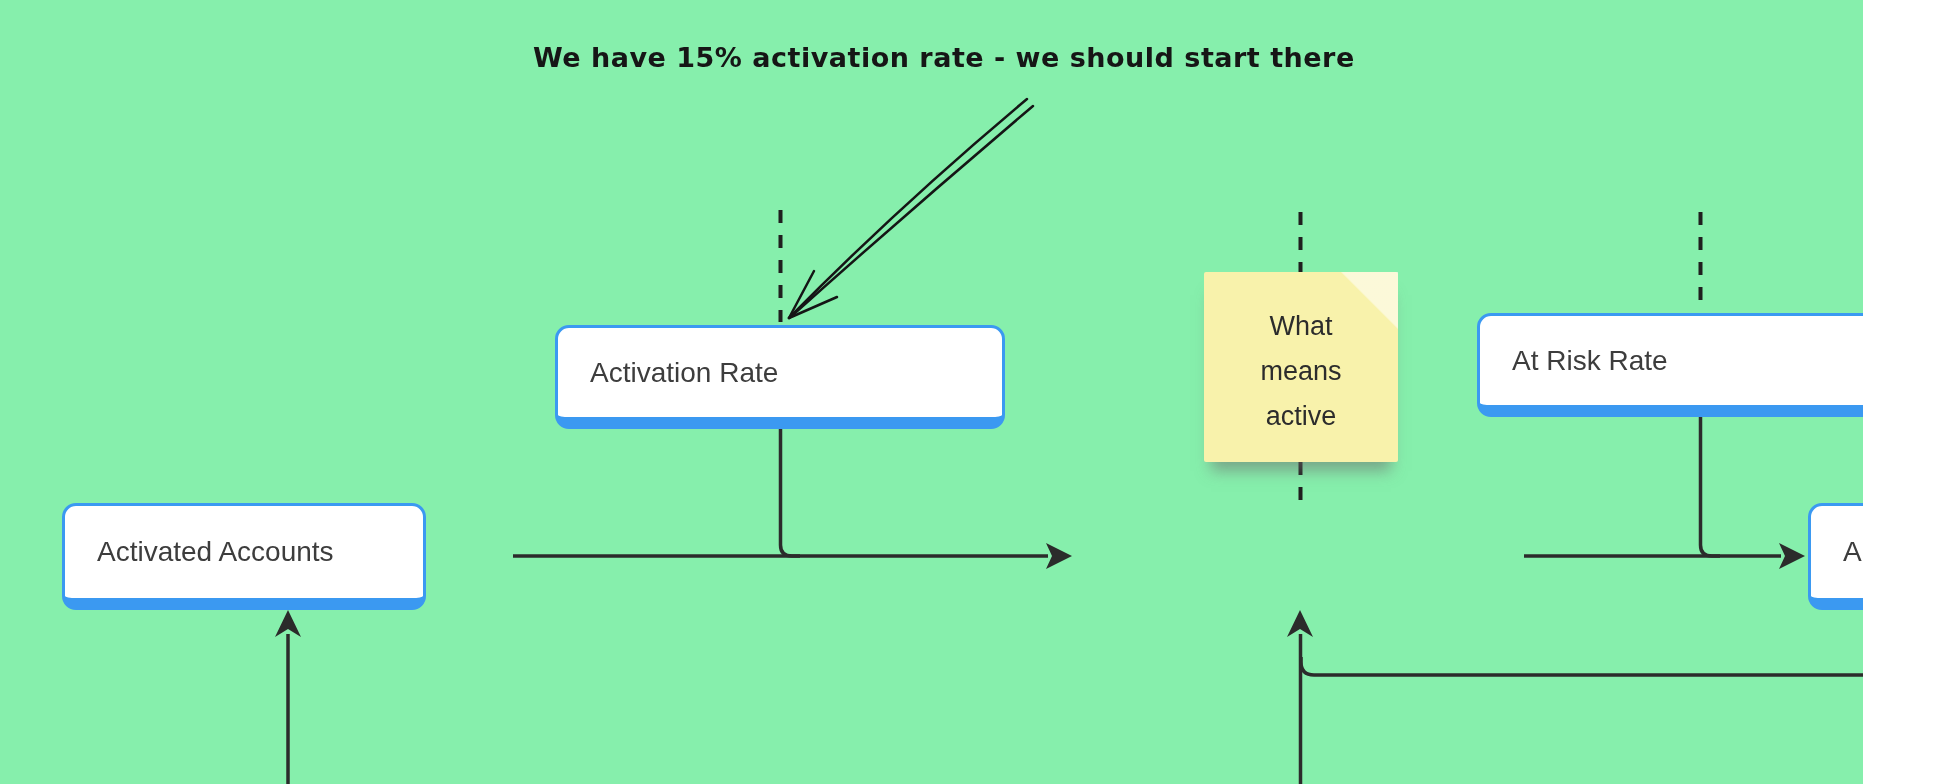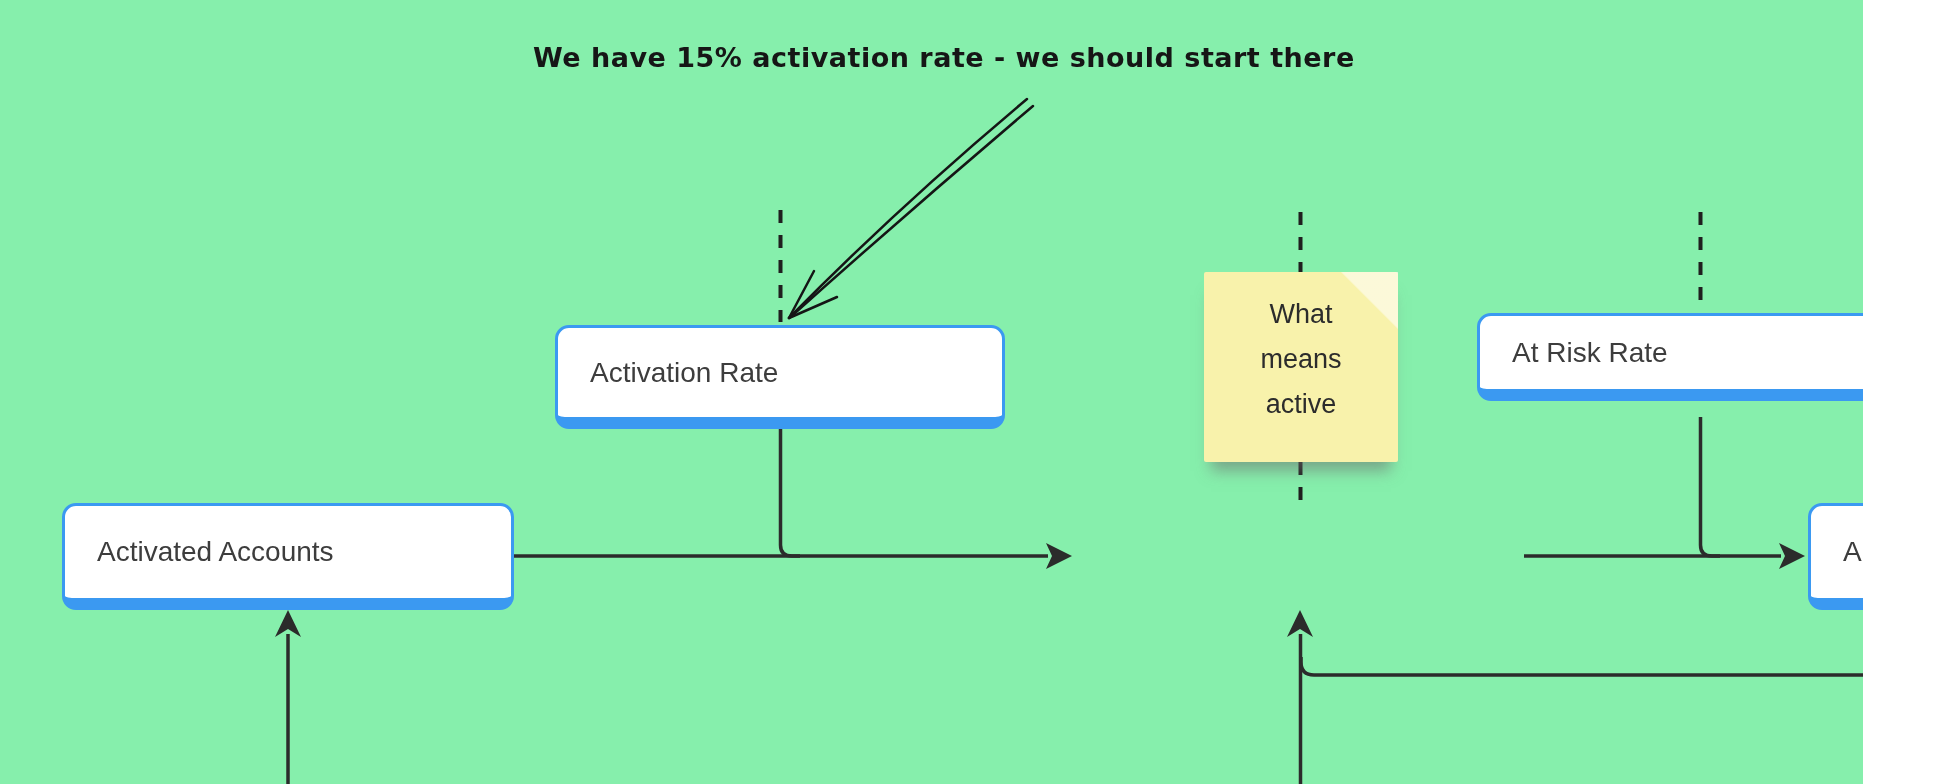--- a/index.html
+++ b/index.html
@@ -36,23 +36,23 @@
     border-bottom-width: 12px;
     border-radius: 14px;
     display: flex;
     align-items: center;
     padding-left: 32px;
     font-size: 28px;
     color: #3d3d3d;
     white-space: nowrap;
   }
   .node-activation-rate   { left: 555px;  top: 325px; width: 450px; height: 104px; }
-  .node-activated         { left: 62px;   top: 503px; width: 452px; height: 107px; }
+  .node-activated         { left: 62px;   top: 503px; width: 364px; height: 107px; }
   .node-active            { left: 1077px; top: 503px; width: 448px; height: 106px; }
-  .node-at-risk-rate      { left: 1477px; top: 313px; width: 440px; height: 88px; }
+  .node-at-risk-rate      { left: 1477px; top: 313px; width: 440px; height: 104px; }
   .node-partial           { left: 1808px; top: 503px; width: 160px; height: 107px; }
 
   .annotation {
     position: absolute;
     z-index: 3;
     left: 533px;
     top: 42px;
     font-family: "DejaVu Sans", sans-serif;
     font-weight: 700;
     font-size: 27px;
@@ -64,21 +64,21 @@
     position: absolute;
     z-index: 2;
     left: 1204px;
     top: 272px;
     width: 194px;
     height: 190px;
     background: #f8f2ab;
     border-radius: 2px;
     box-shadow: 0 16px 14px -7px rgba(110,110,110,0.55);
     text-align: center;
-    padding-top: 20px;
+    padding-top: 32px;
     box-sizing: border-box;
   }
   .sticky::after {
     content: "";
     position: absolute;
     right: 0; top: 0;
     width: 58px; height: 58px;
     background: linear-gradient(225deg, rgba(255,255,255,0.55) 48%, rgba(255,255,255,0) 50%);
     pointer-events: none;
   }

